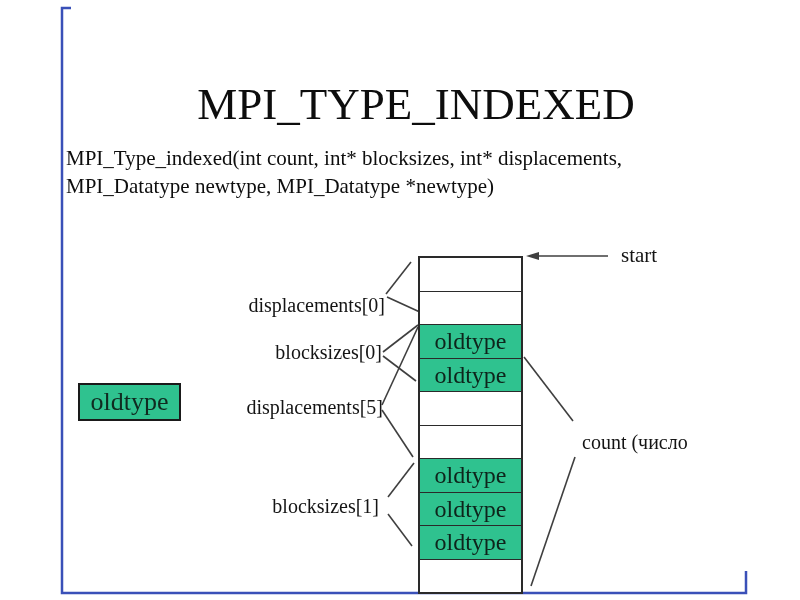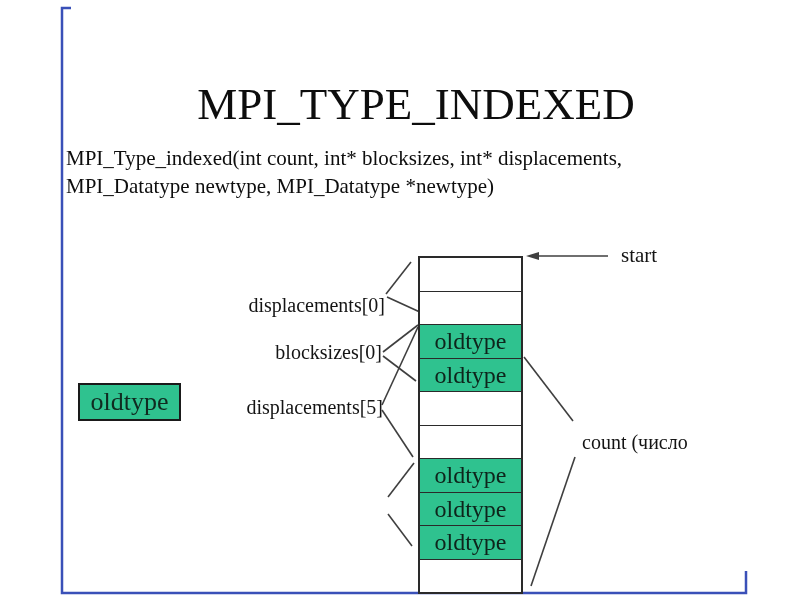--- a/index.html
+++ b/index.html
@@ -72,20 +72,21 @@
   <div class="title">MPI_TYPE_INDEXED</div>
 
   <div class="signature">
     <div>MPI_Type_indexed(int count, int* blocksizes, int* displacements,</div>
     <div>MPI_Datatype newtype, MPI_Datatype *newtype)</div>
   </div>
 
   <div id="lbl-d0" class="side-label">displacements[0]</div>
   <div id="lbl-b0" class="side-label">blocksizes[0]</div>
   <div id="lbl-d1" class="side-label">displacements[5]</div>
+  <div id="lbl-b1" class="side-label">blocksizes[1]</div>
 
   <div id="lbl-start">start</div>
 
   <div id="lbl-count">
     <div>count (число</div>
   </div>
 
   <div id="legend-box" style="background: rgb(47, 194, 143);">
     <span>oldtype</span>
   </div>

